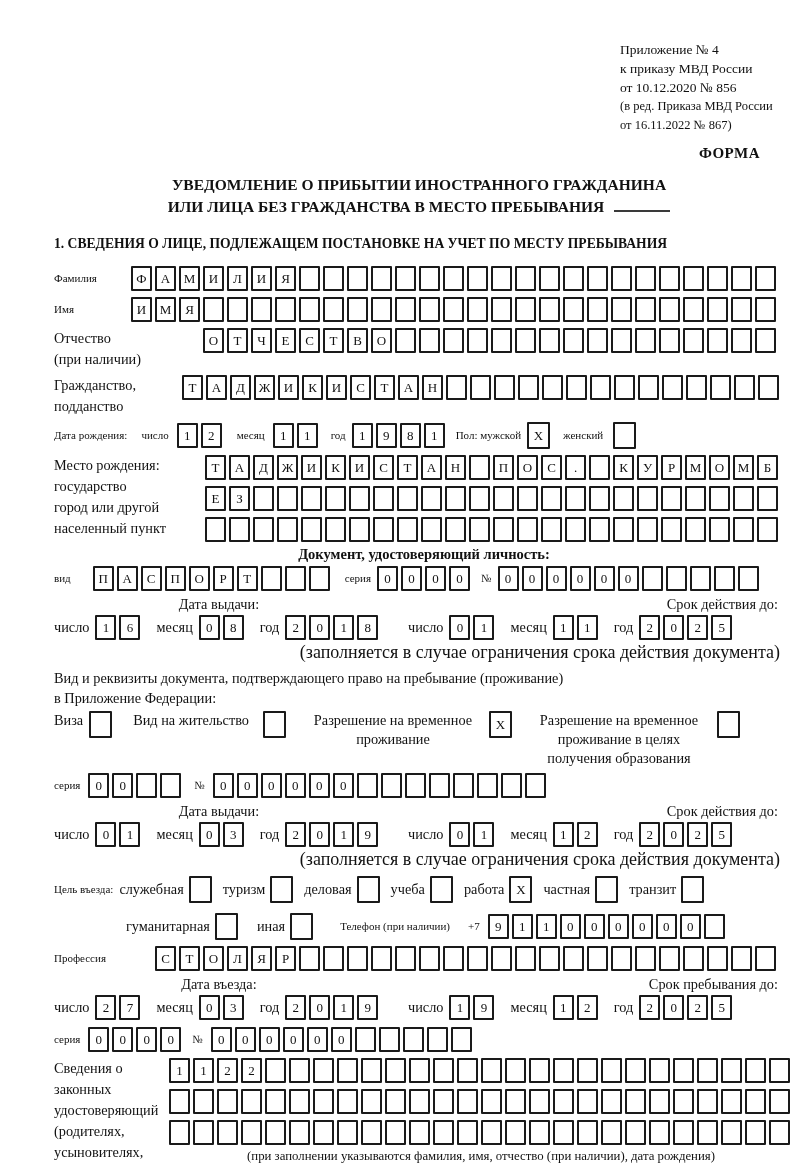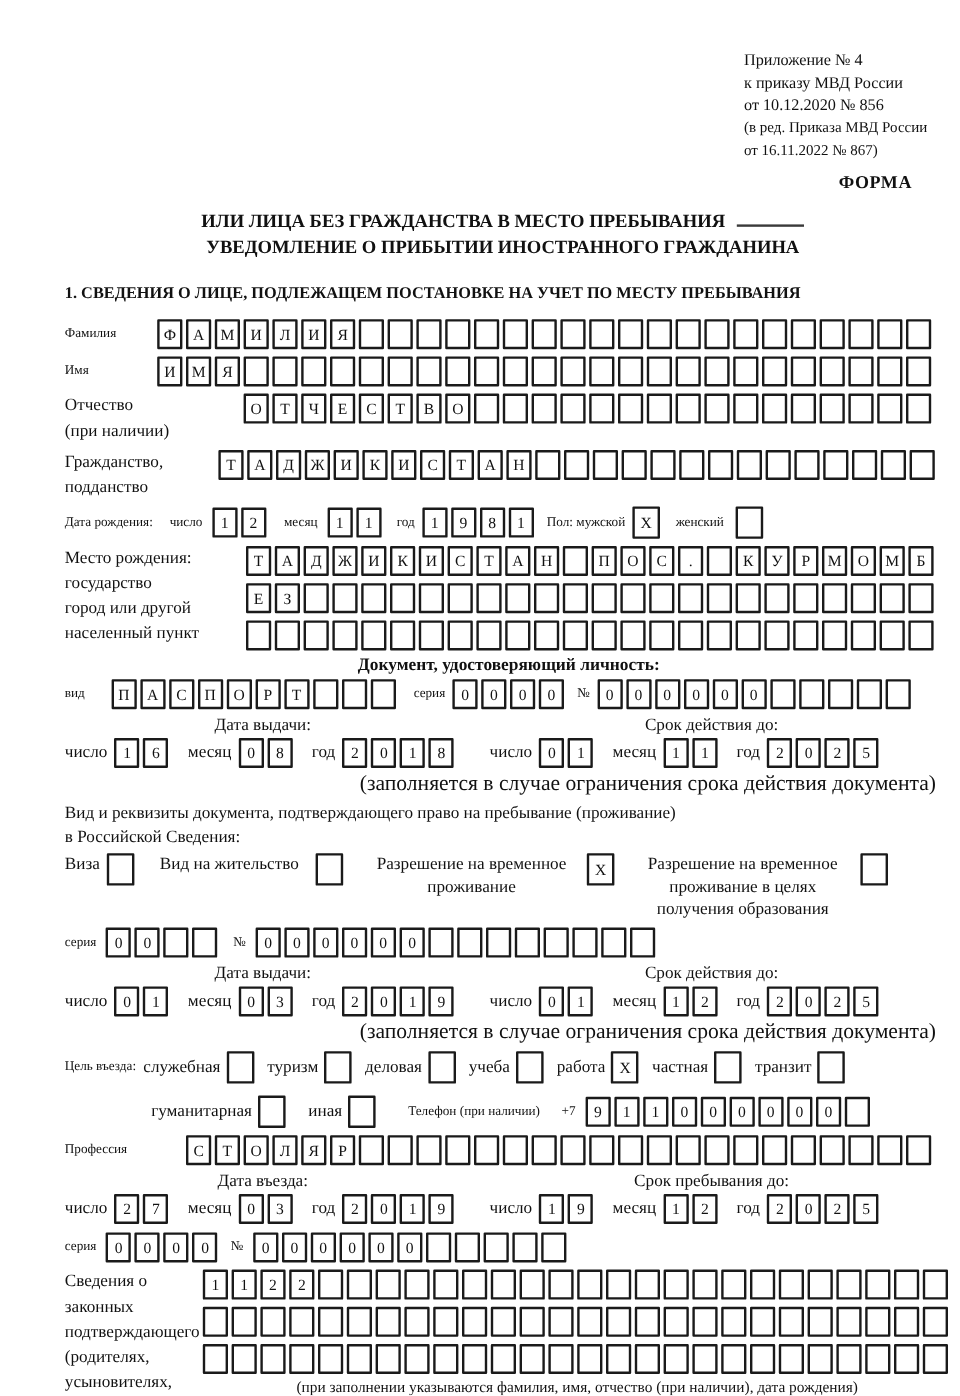--- a/index.html
+++ b/index.html
@@ -34,21 +34,21 @@
   .mr-prof { width:101px; }
   .mr-repr { width:115px; }
 
   .stack > .grid { margin-bottom:6px; }
   .stack > .grid:last-child { margin-bottom:0; }
 
   .center-bold { text-align:center; font-weight:bold; font-size:14.5px; margin-top:4px; }
 
   .date-headers { display:flex; font-size:14.3px; margin-top:5px; }
   .date-headers .h1 { width:330px; text-align:center; }
-  .date-headers .h2 { width:370px; text-align:center; margin-left:24px; }
+  .date-headers .h2 { width:370px; text-align:right; margin-left:24px; }
   .date-row { display:flex; align-items:center; margin-top:2px; }
   .dgroup { display:flex; align-items:center; flex:none; }
   .dgroup .dl { font-size:14.3px; margin-right:6px; }
   .dgroup .gap { margin-left:13px; }
   .dg-left { width:330px; }
   .dg-right { margin-left:24px; }
   .note { font-size:18px; text-align:right; padding-right:14px; margin-top:2px; }
 
   .intro { font-size:14.3px; line-height:19px; margin-top:6px; }
   .cbrow { display:flex; align-items:flex-start; margin-top:3px; }
@@ -72,24 +72,24 @@
     <div>Приложение № 4</div>
     <div>к приказу МВД России</div>
     <div>от 10.12.2020 № 856</div>
     <div class="small">(в ред. Приказа МВД России</div>
     <div class="small">от 16.11.2022 № 867)</div>
   </div>
 
   <div class="forma">ФОРМА</div>
 
   <div class="title">
+    <div>УВЕДОМЛЕНИЕ О ПРИБЫТИИ ИНОСТРАННОГО ГРАЖДАНИНА</div>
     <div>
       <span>ИЛИ ЛИЦА БЕЗ ГРАЖДАНСТВА В МЕСТО ПРЕБЫВАНИЯ</span><span class="blank-line"></span>
     </div>
-    <div>УВЕДОМЛЕНИЕ О ПРИБЫТИИ ИНОСТРАННОГО ГРАЖДАНИНА</div>
   </div>
 
   <div class="sec1">1. СВЕДЕНИЯ О ЛИЦЕ, ПОДЛЕЖАЩЕМ ПОСТАНОВКЕ НА УЧЕТ ПО МЕСТУ ПРЕБЫВАНИЯ</div>
 
   <div class="row" style="margin-top:14px;">
     <span class="lbl mr-surname">Фамилия</span>
     <span class="grid">
         <span class="cell">Ф</span>
         <span class="cell">А</span>
         <span class="cell">М</span>
@@ -417,21 +417,21 @@
           <span class="cell">2</span>
           <span class="cell">0</span>
           <span class="cell">2</span>
           <span class="cell">5</span>
         </span>
     </span>
   </div>
   <div class="note">(заполняется в случае ограничения срока действия документа)</div>
 
   <div class="intro">Вид и реквизиты документа, подтверждающего право на пребывание (проживание)</div>
-  <div class="intro" style="margin-top:1px;">в Российской Сведения:</div>
+  <div class="intro" style="margin-top:1px;">в Приложение Федерации:</div>
 
   <div class="cbrow">
     <span class="cbitem">
       <span class="cl">Виза</span>
       <span class="grid boxgrid" style="margin-left:6px;">
           <span class="cell"></span>
         </span>
     </span>
     <span class="cbitem" style="margin-left:18px;">
       <span class="cl">Вид на жительство</span>
@@ -699,21 +699,21 @@
         <span class="cell"></span>
         <span class="cell"></span>
         <span class="cell"></span>
       </span>
   </div>
 
   <div class="row top" style="margin-top:6px;">
     <span class="lblcol mr-repr">
       <div>Сведения о</div>
       <div>законных</div>
-      <div>подтверждающего</div>
+      <div>удостоверяющий</div>
       <div>(родителях,</div>
       <div>усыновителях,</div>
       <div>попечителях)</div>
     </span>
     <span style="display:block;">
       <span class="stack">
         <span class="grid">
             <span class="cell">1</span>
             <span class="cell">1</span>
             <span class="cell">2</span>

